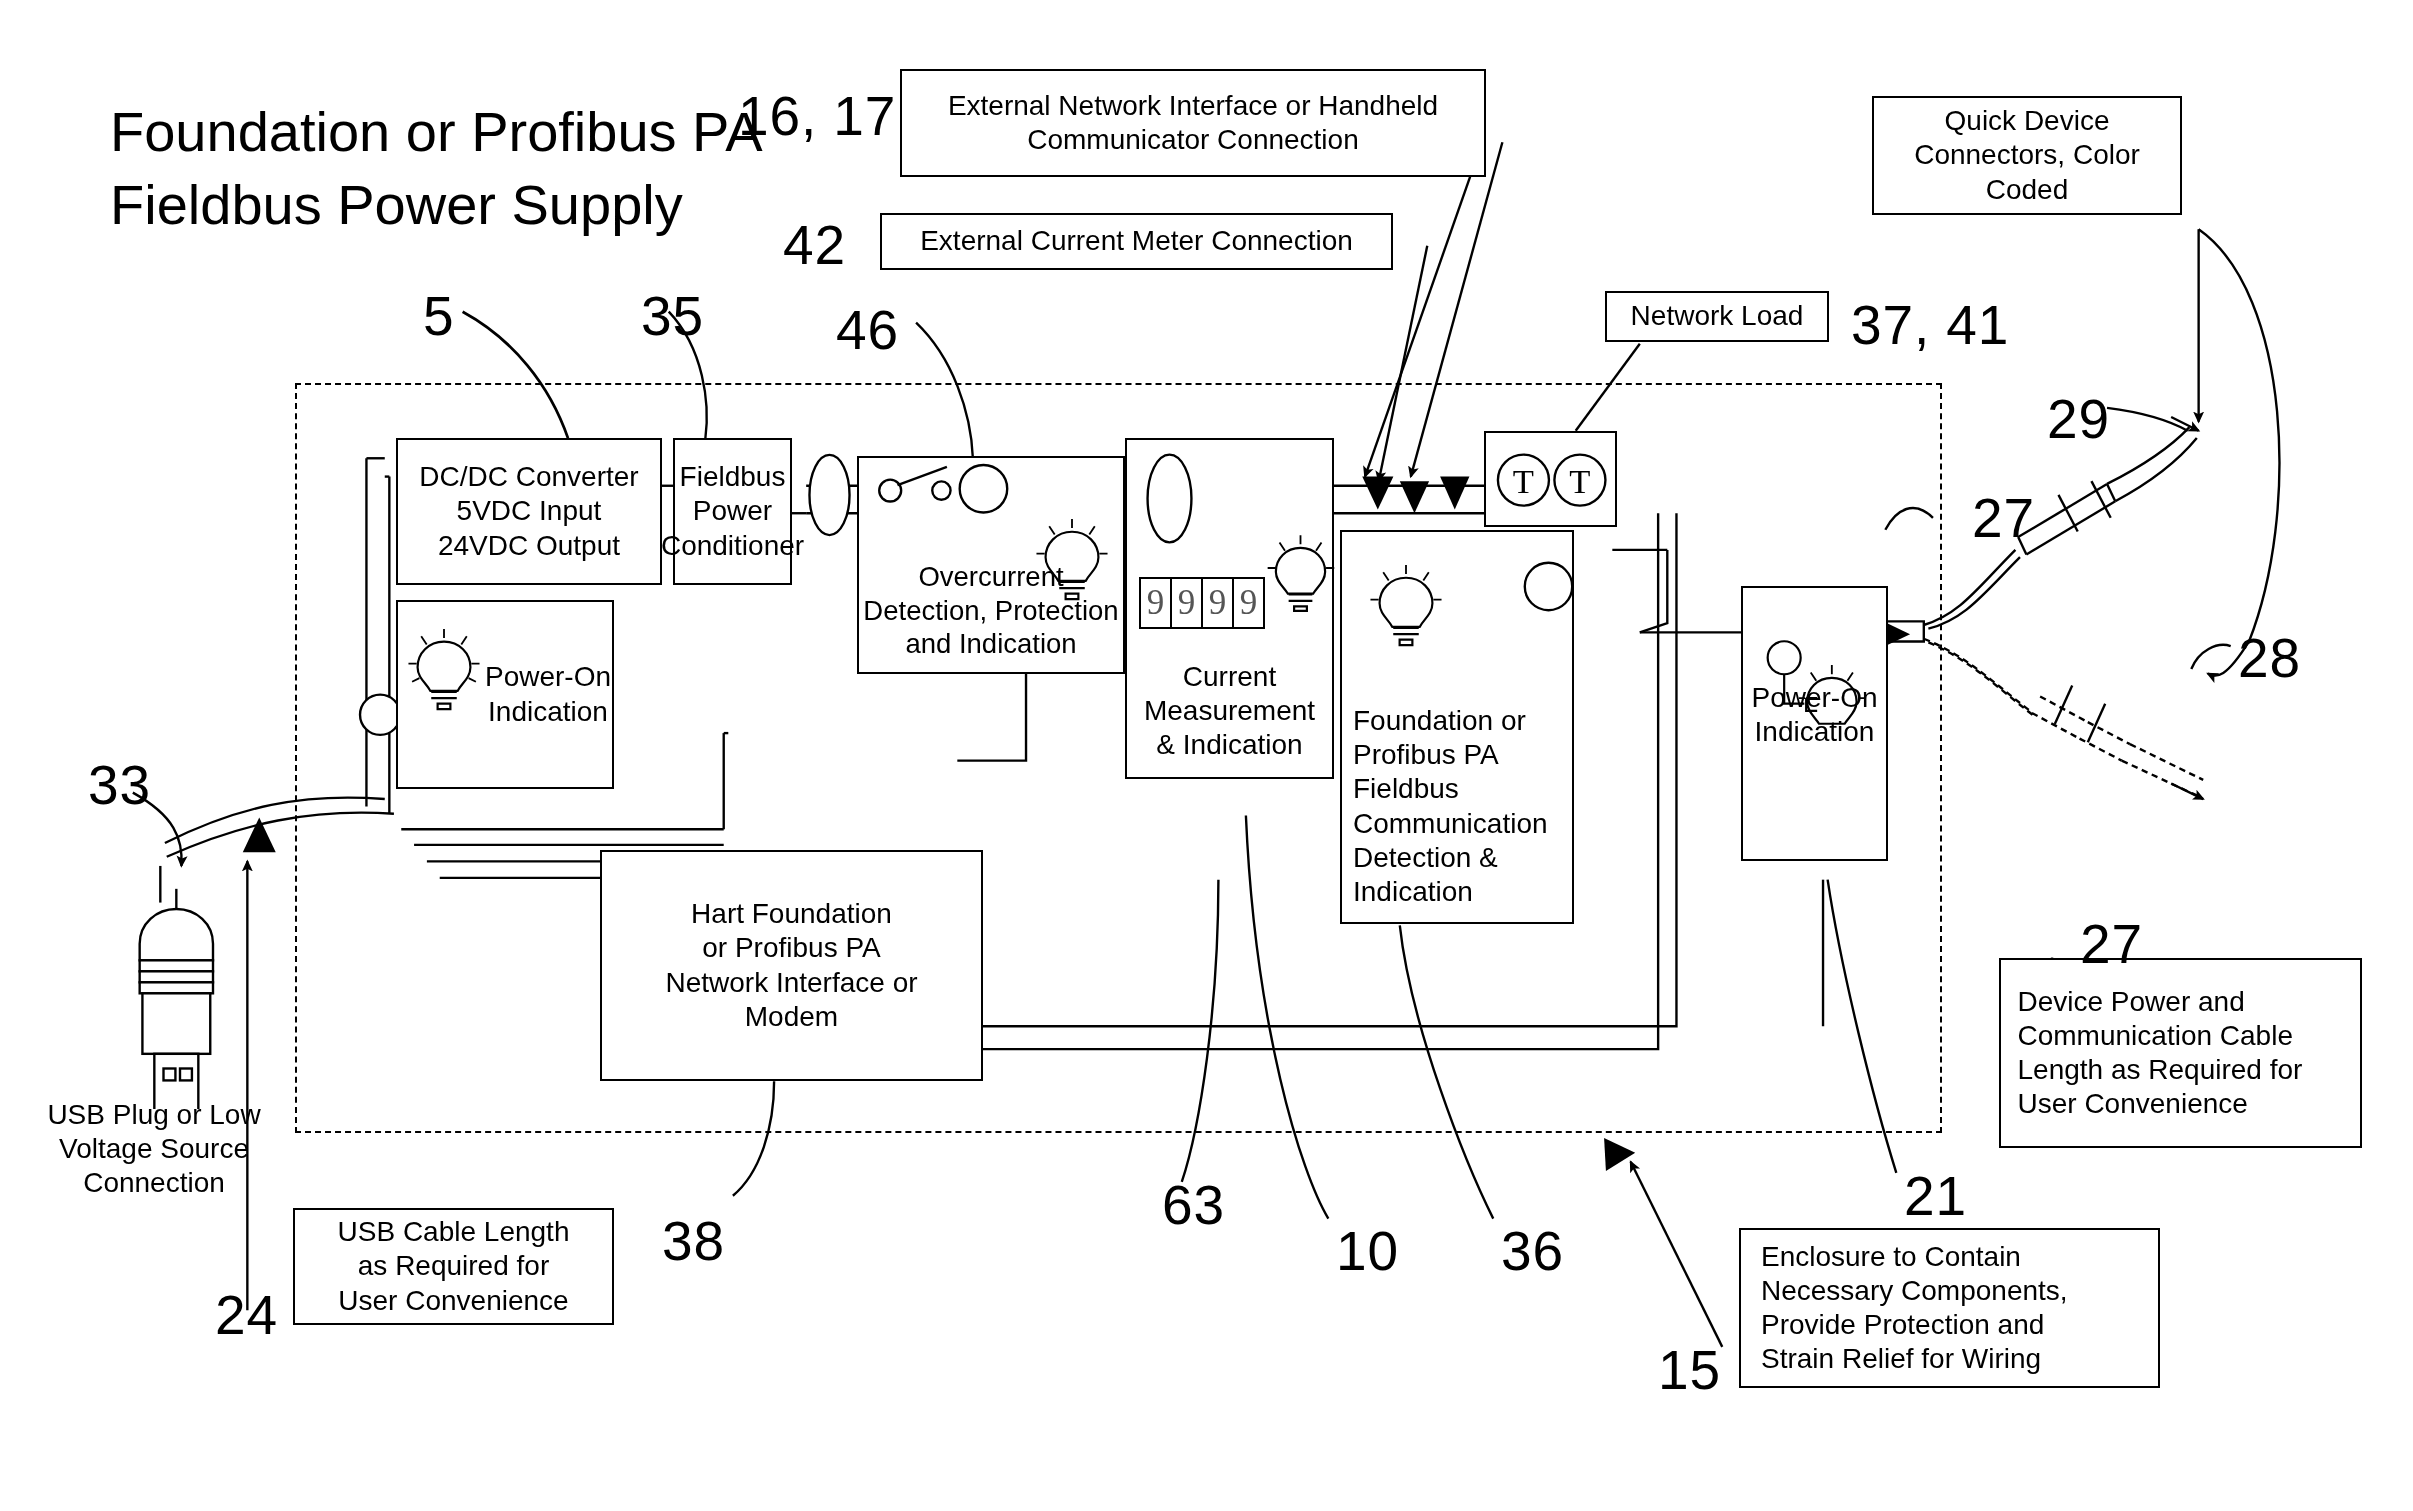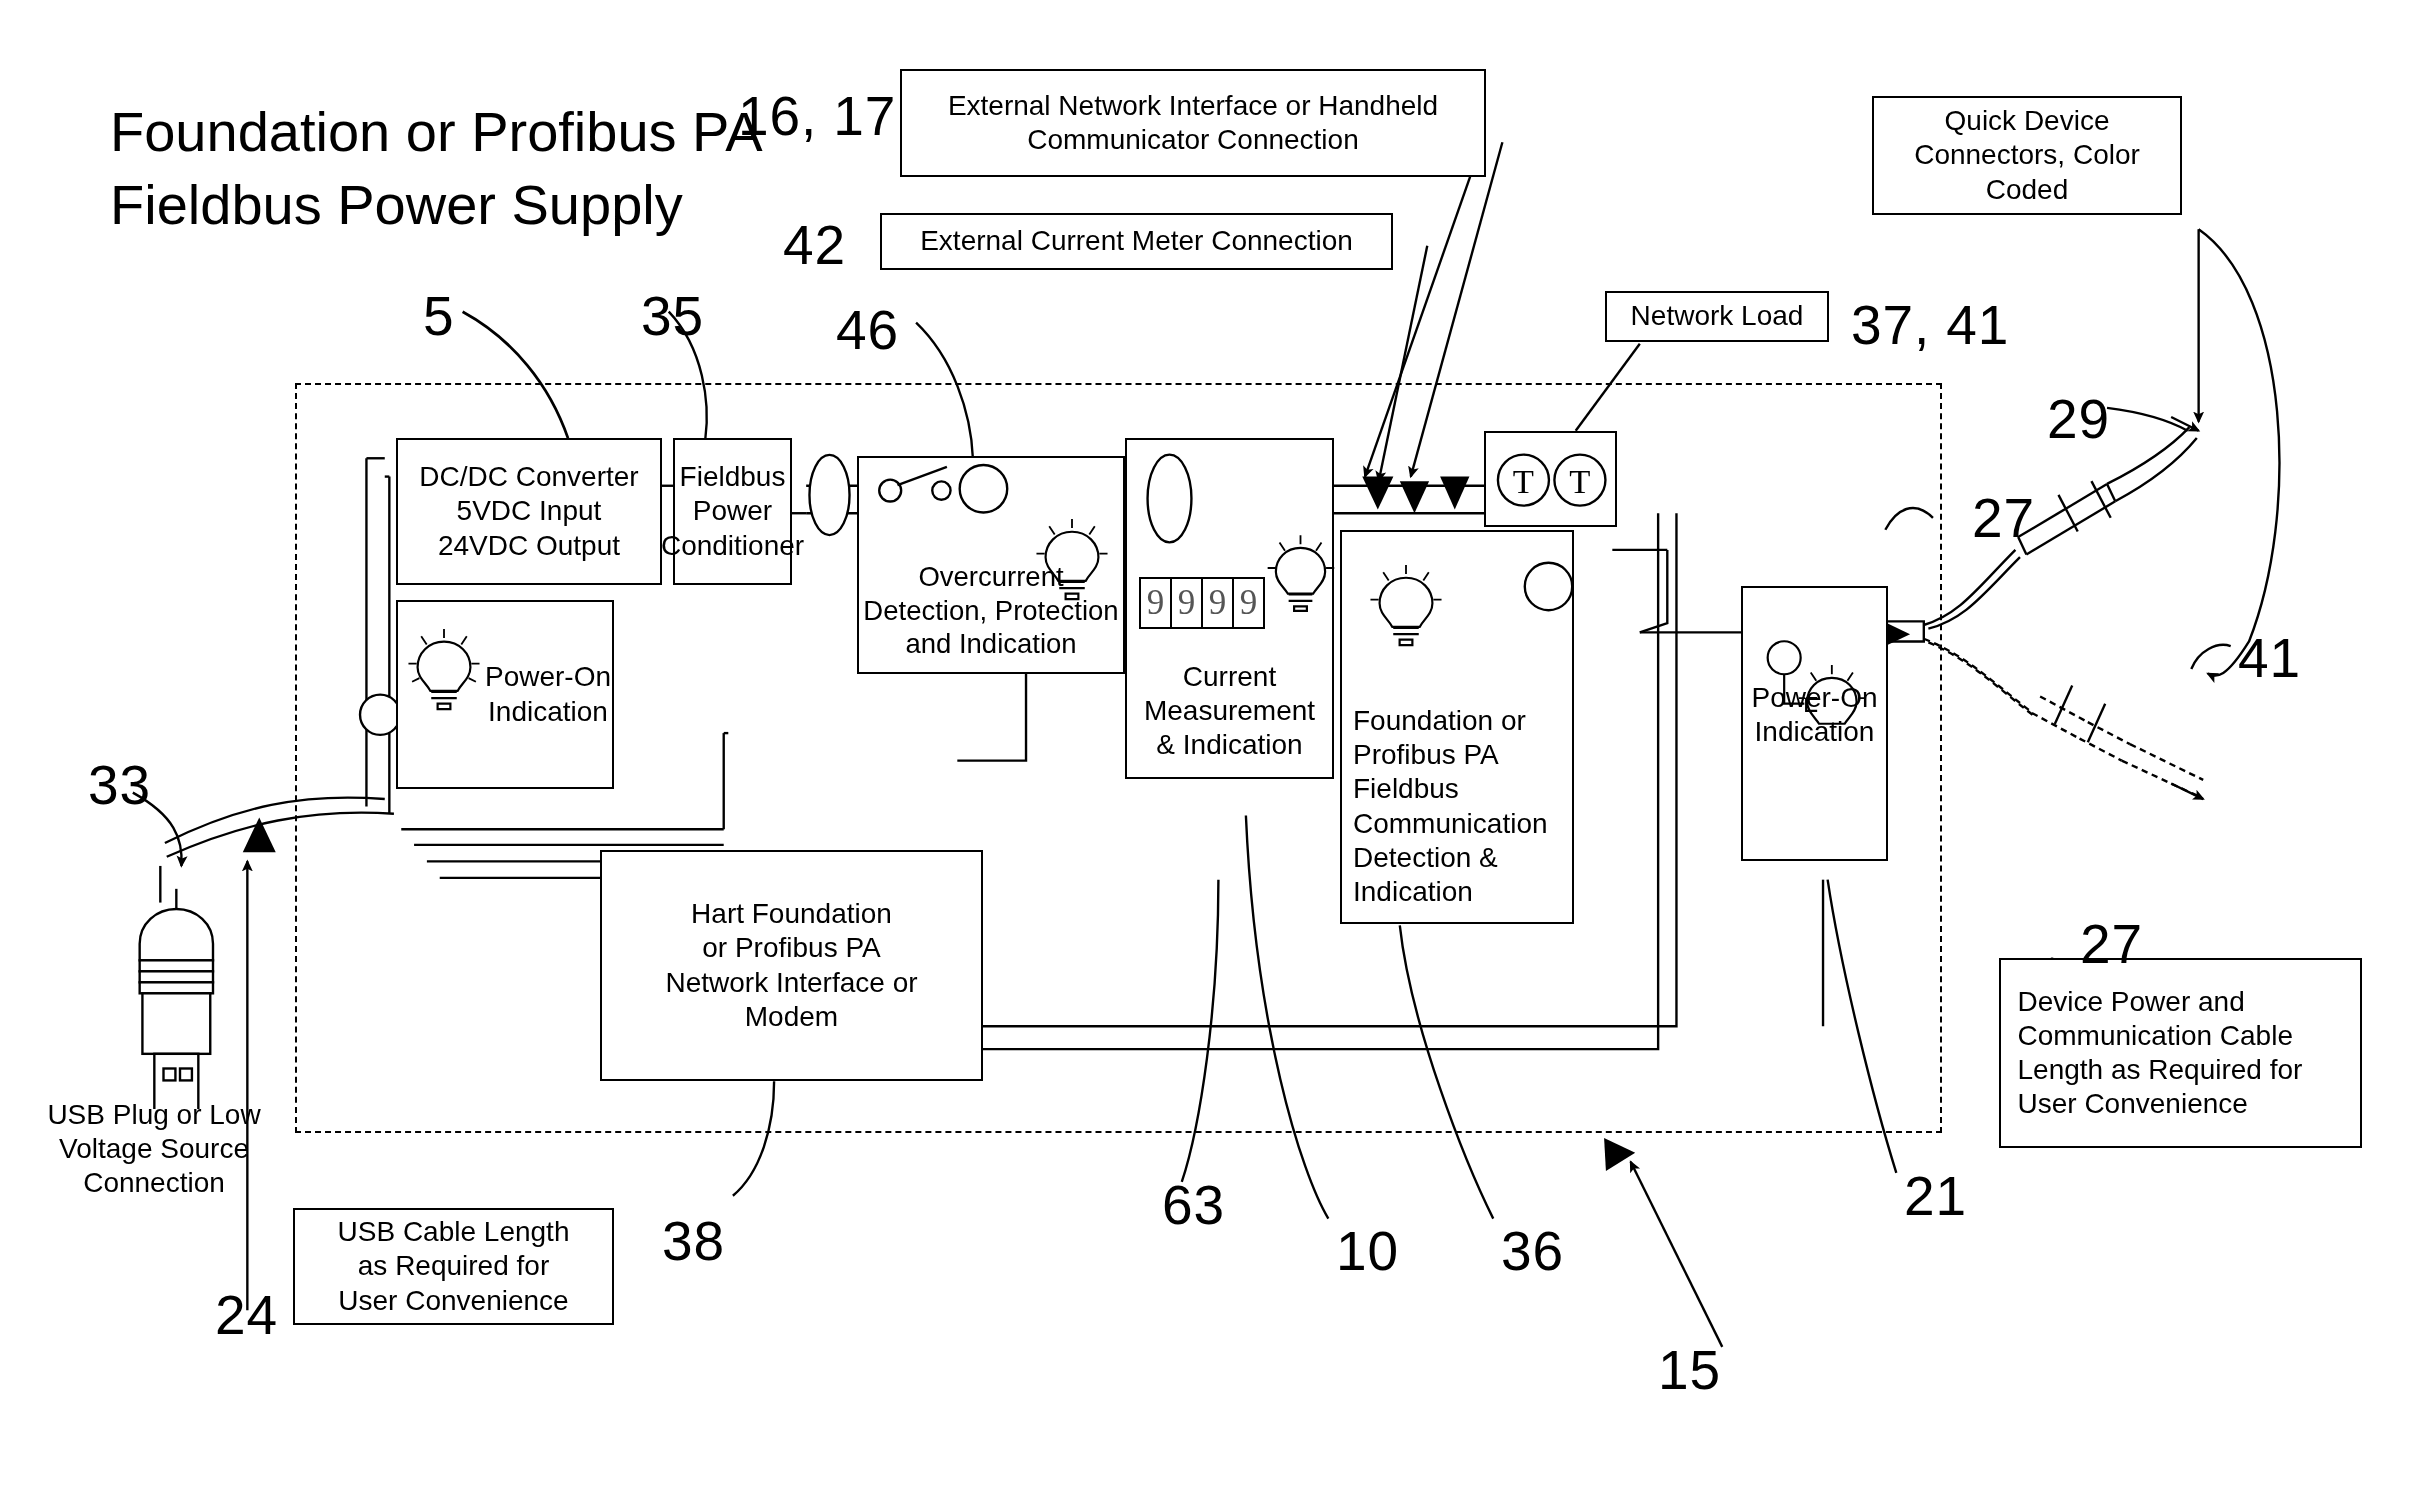--- a/index.html
+++ b/index.html
@@ -313,36 +313,41 @@
   </svg>
 
   <div class="tx" style="left:16.5px;top:1098px;width:275px;font-size:28px;">USB Plug or Low
 Voltage Source
 Connection</div>
 
   <div class="box" style="left:293px;top:1208px;width:321px;height:117px;font-size:28px;">USB Cable Length
 as Required for
 User Convenience</div>
 
+  <div class="box boxL" style="left:1739px;top:1228px;width:421px;height:160px;font-size:28px;
+              padding-left:20px;">Enclosure to Contain
+Necessary Components,
+Provide Protection and
+Strain Relief for Wiring</div>
 
   <div class="box boxL" style="left:1999px;top:958px;width:363px;height:190px;font-size:28px;
               padding-left:16.5px;">Device Power and
 Communication Cable
 Length as Required for
 User Convenience</div>
 
   <div class="refnum" style="left:738px;top:84px;">16, 17</div>
   <div class="refnum" style="left:783px;top:213px;">42</div>
   <div class="refnum" style="left:423px;top:284px;">5</div>
   <div class="refnum" style="left:641px;top:284px;">35</div>
   <div class="refnum" style="left:836px;top:298px;">46</div>
   <div class="refnum" style="left:1851px;top:293px;">37, 41</div>
   <div class="refnum" style="left:2047px;top:387px;">29</div>
   <div class="refnum" style="left:1972px;top:486px;">27</div>
-  <div class="refnum" style="left:2238px;top:626px;">41</div>
+  <div class="refnum" style="left:2238px;top:626px;">28</div>
   <div class="refnum" style="left:88px;top:753px;">33</div>
   <div class="refnum" style="left:215px;top:1283px;">24</div>
   <div class="refnum" style="left:662px;top:1209px;">38</div>
   <div class="refnum" style="left:1162px;top:1173px;">63</div>
   <div class="refnum" style="left:1336px;top:1219px;">10</div>
   <div class="refnum" style="left:1501px;top:1219px;">36</div>
   <div class="refnum" style="left:1904px;top:1164px;">21</div>
   <div class="refnum" style="left:1658px;top:1338px;">15</div>
   <div class="refnum" style="left:2080px;top:912px;">27</div>
 

